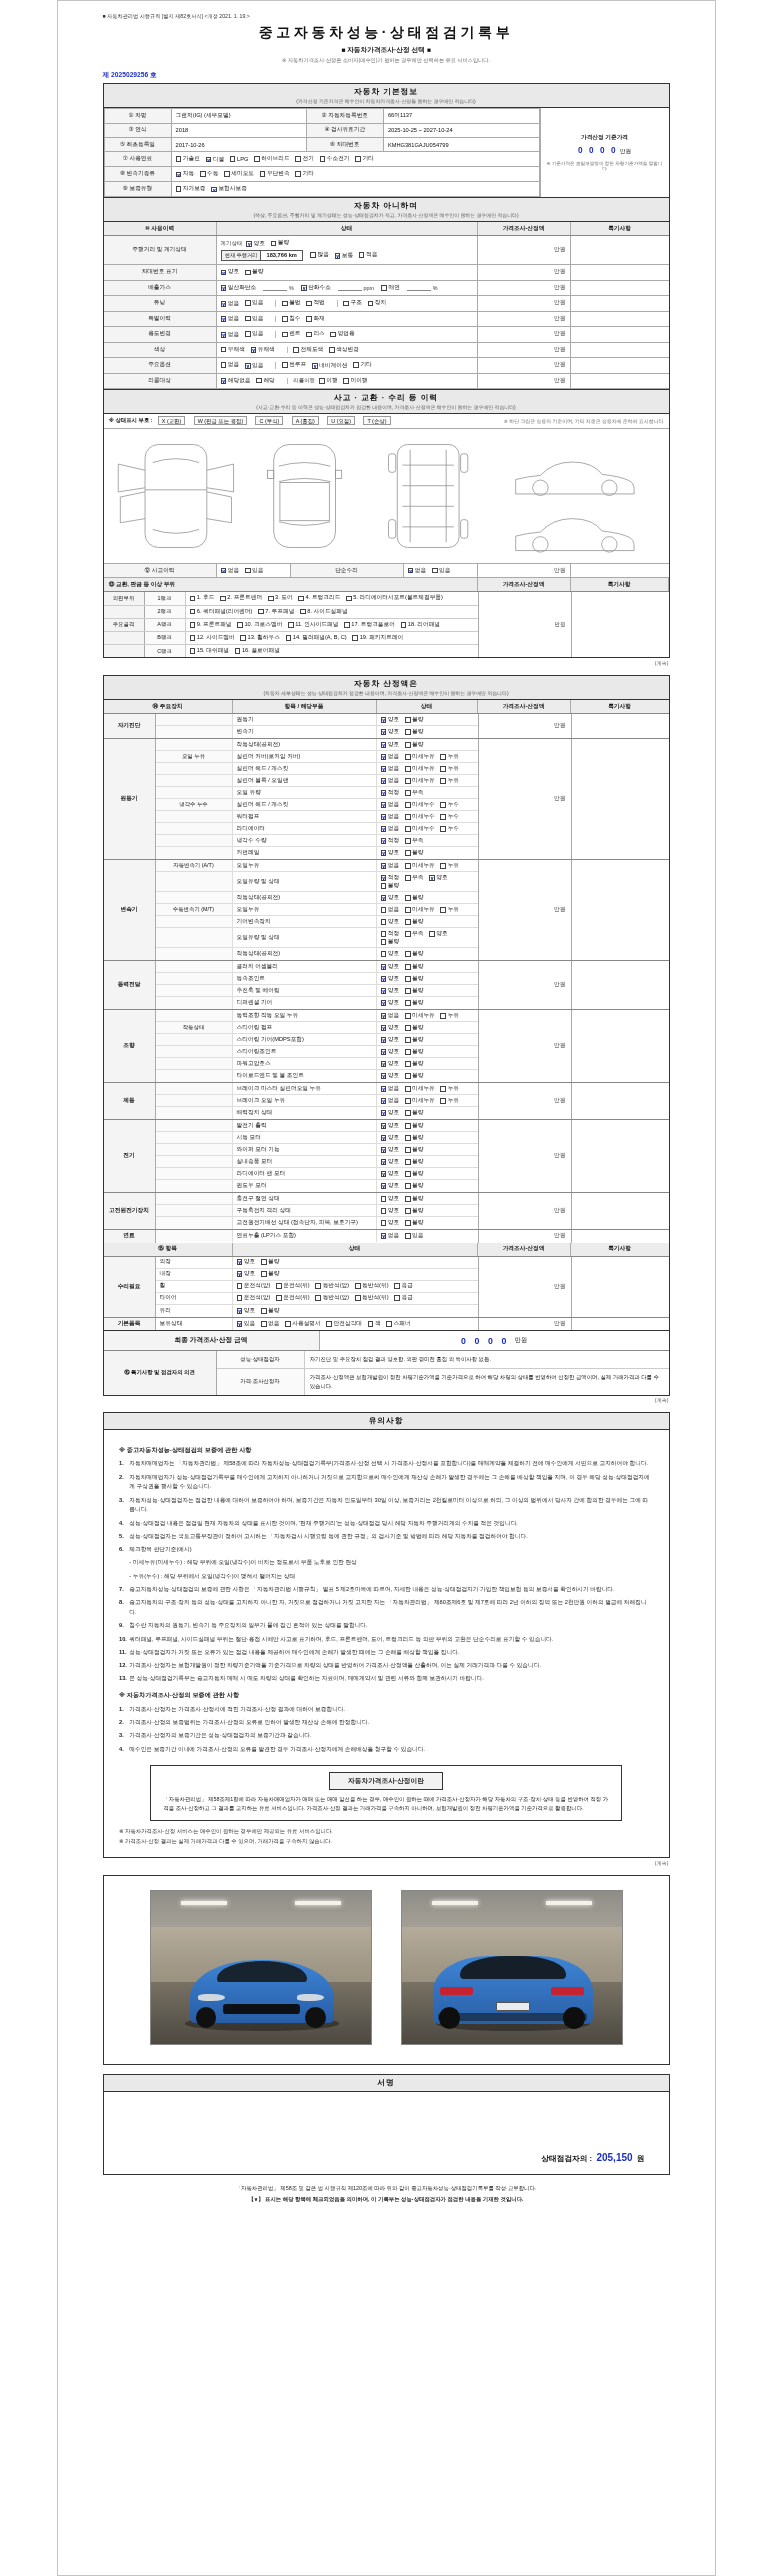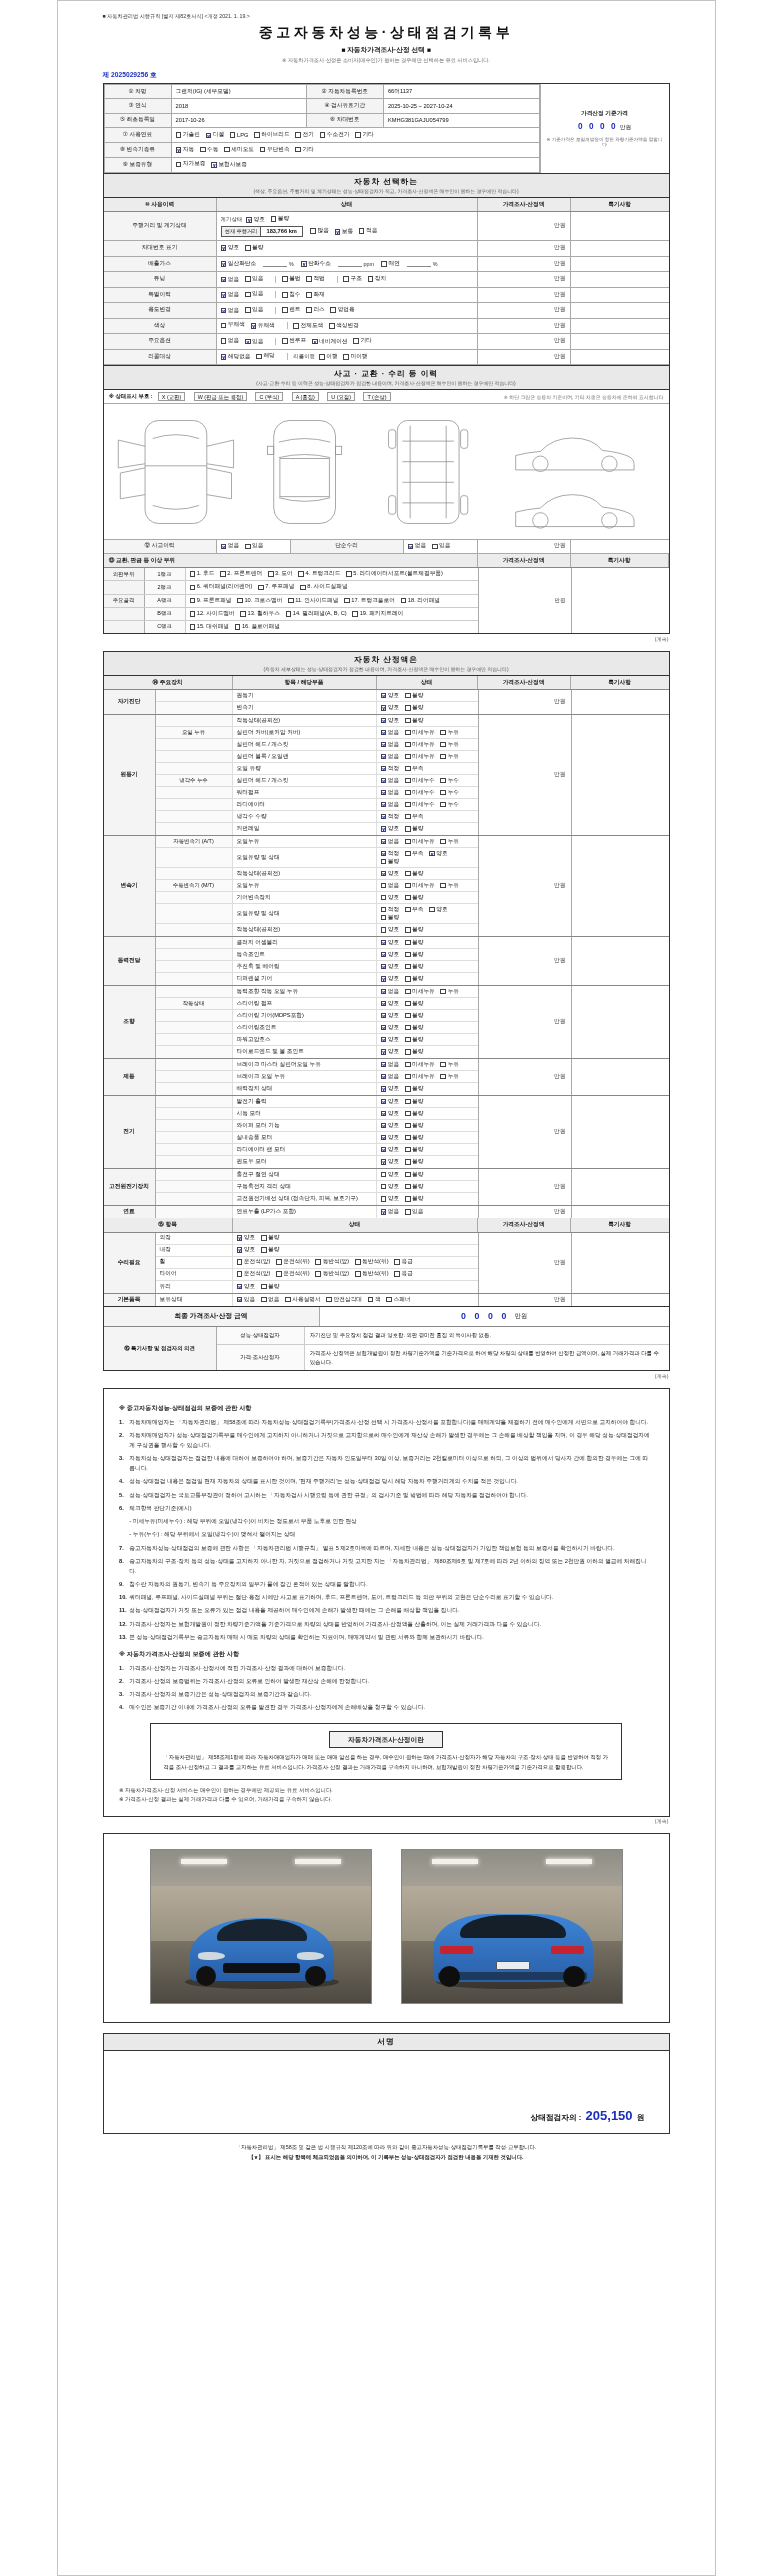--- a/index.html
+++ b/index.html
@@ -132,21 +132,21 @@
 .carr-glass{position:absolute;bottom:65px;left:58px;width:106px;height:23px;background:#141f2a;border-radius:44% 44% 4.1px 4.1px/78% 78% 4.1px 4.1px}
 .carr-tl{position:absolute;bottom:49px;width:33px;height:8.2px;background:#c52330;border-radius:2.1px}
 .carr-tl.left{left:38px}.carr-tl.right{right:38px}
 .carr-plate{position:absolute;bottom:33px;left:94px;width:34px;height:9.3px;background:#e9edf0;border:0.5px solid #555;border-radius:1px}
 .carr-bumper{position:absolute;bottom:23px;left:36px;width:149px;height:8.2px;background:#1d3a5e;border-radius:3.1px}
 .carr-wheel{position:absolute;bottom:15.5px;width:21.6px;height:21.6px;background:#0e0e0e;border-radius:50%}
 .carr-wheel.left{left:37px}.carr-wheel.right{right:37px}
 
 .sign-body{position:relative;height:82px}
 .insurance{position:absolute;right:24px;bottom:10.3px;font-size:7.7px;font-weight:bold}
-.fee{font-size:13px;margin:0 2.1px}
+.fee{font-size:10px;margin:0 2.1px}
 
 .footer{text-align:center;margin-top:8.2px;font-size:5.4px;color:#222;line-height:1.9}
 .footer .f2{font-weight:bold}
 svg.diagram{display:block;margin:0 auto}
 </style>
 </head>
 <body>
 
 <div class="page">
 
@@ -155,20 +155,24 @@
   <div class="title-wrap">
     <div class="title">중고자동차성능·상태점검기록부</div>
     <div class="subtitle">■ 자동차가격조사·산정 선택 ■</div>
     <div class="title-note">※ 자동차가격조사·산정은 소비자(매수인)가 원하는 경우에만 선택하는 유료 서비스입니다.</div>
   </div>
 
   <div class="doc-no">제 2025029256 호</div>
 
   <div class="box">
 
+    <div class="sec-head">
+      <span class="sec-title">자동차 기본정보</span>
+      <span class="sec-note">(가격산정 기준가격은 매수인이 자동차가격조사·산정을 원하는 경우에만 적습니다)</span>
+    </div>
 
     <div class="basic-wrap">
       <table class="grid">
         <tbody>
             <tr>
           <td class="lbl">① 차명</td>
           <td class="val">그랜저(IG) (세부모델)</td>
           <td class="lbl2">② 자동차등록번호</td>
           <td class="val">66머1137</td>
         </tr>
@@ -243,21 +247,21 @@
       <div class="base-price-box">
         <div class="bp-label">가격산정 기준가격</div>
         <div class="bp-value">
           <span class="blue">0 0 0 0</span><span class="bp-unit">만원</span>
         </div>
         <div class="bp-note">※ 기준가격은 보험개발원이 정한 차량기준가액을 말합니다</div>
       </div>
     </div>
 
     <div class="sec-head mid">
-      <span class="sec-title">자동차 선택하는</span>
+      <span class="sec-title">자동차 아니하며</span>
       <span class="sec-note">(색상, 주요옵션, 주행거리 및 계기상태는 성능·상태점검자가 적고, 가격조사·산정액은 매수인이 원하는 경우에만 적습니다)</span>
     </div>
 
     <div>
       <div class="fhr">
         <div class="fh w220">⑩ 사용이력</div>
         <div class="fh flex">상태</div>
         <div class="fh w180">가격조사·산정액</div>
         <div class="fh w190">특기사항</div>
       </div>
@@ -1608,20 +1612,23 @@
           <div class="op-row">
             <div class="op-who">가격·조사산정자</div>
             <div class="op-text">가격조사·산정액은 보험개발원이 정한 차량기준가액을 기준가격으로 하여 해당 차량의 상태를 반영하여 산정한 금액이며, 실제 거래가격과 다를 수 있습니다.</div>
           </div>
         </div>
     </div>
   </div>
   <div class="marker">(계속)</div>
 
   <div class="box">
+    <div class="sec-head">
+      <span class="sec-title">유의사항</span>
+    </div>
     <div class="notice-body">
       <div class="notice-sub">※ 중고자동차성능·상태점검의 보증에 관한 사항</div>
       <div>
 
       <div class="nitem">
             <span class="nnum">1.</span>
             <span class="ntext">자동차매매업자는 「자동차관리법」 제58조에 따라 자동차성능·상태점검기록부(가격조사·산정 선택 시 가격조사·산정서를 포함합니다)를 매매계약을 체결하기 전에 매수인에게 서면으로 고지하여야 합니다.</span>
           </div>
           <div class="nitem">
             <span class="nnum">2.</span>

